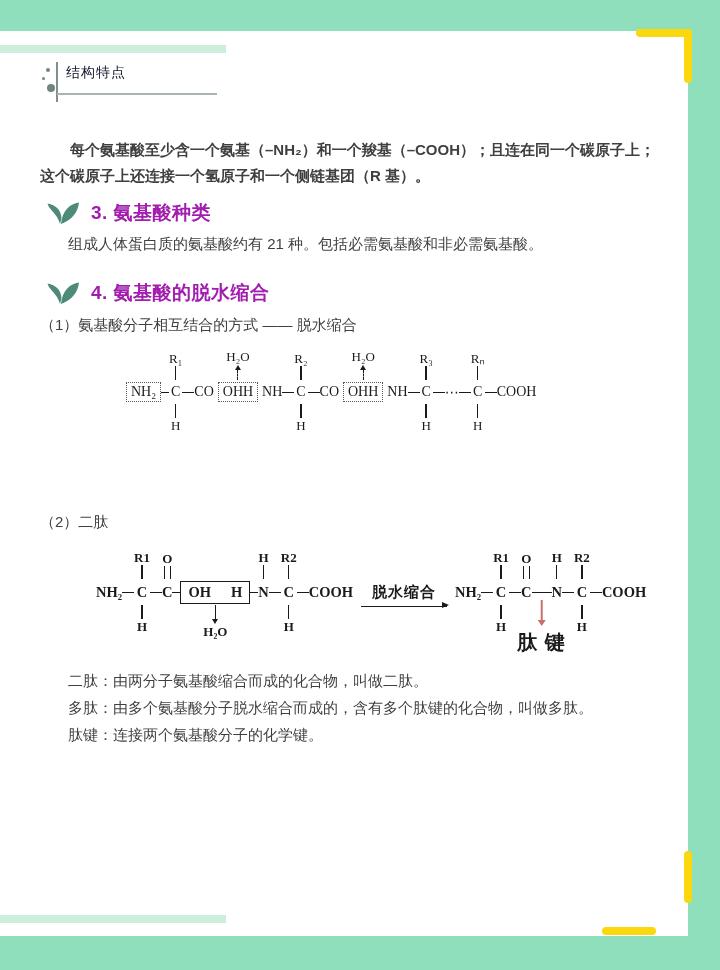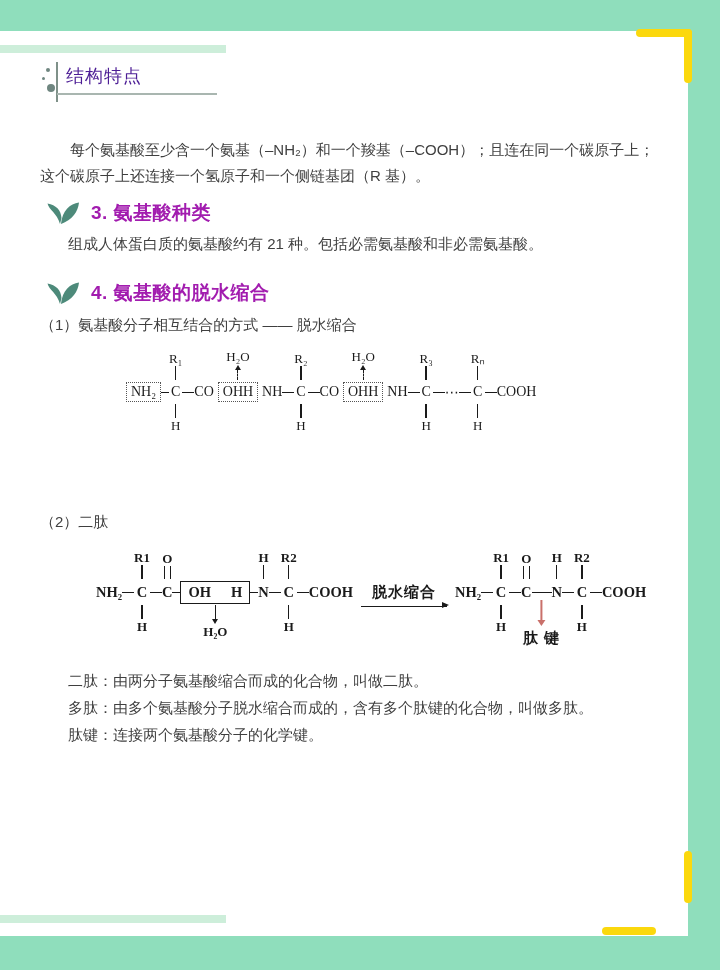--- a/index.html
+++ b/index.html
@@ -29,21 +29,21 @@
   .page-circle .ring { position:absolute; inset:5px; border:2px solid #ffec9a; border-radius:50%; }
   .page-num { font-size:27px; font-weight:600; color:#6f6036; position:relative; }
 
   
   .sec-header { position:absolute; left:40px; top:62px; width:240px; height:48px; }
   .hdr-vline { position:absolute; left:16px; top:0; width:2px; height:40px; background:#7f9189; }
   .hdr-dot { position:absolute; border-radius:50%; background:#6f8680; }
   .hdr-dot.d1 { left:6px; top:6px; width:4px; height:4px; }
   .hdr-dot.d2 { left:2px; top:15px; width:3px; height:3px; }
   .hdr-dot.d3 { left:7px; top:22px; width:8px; height:8px; }
-  .hdr-title { position:absolute; left:26px; top:2px; font-size:18px; color:#4c1d95; letter-spacing:1px; }
+  .hdr-title { position:absolute; left:26px; top:2px; font-size:14px; color:#0f172a; letter-spacing:1px; }
   .hdr-underline { position:absolute; left:17px; top:31px; width:160px; height:2px; background:#a9b6b0; }
 
   .body-text { position:absolute; font-size:15px; line-height:26px; color:#3f3f3f; }
   .indent2 { text-indent:2em; }
   .indent25 { text-indent:2.4em; }
 
   .sec-h { position:absolute; display:flex; align-items:center; gap:11px;
            color:#a21caf; font-size:19px; font-weight:600; letter-spacing:0.5px; }
   .leaf { flex:none; }
 
@@ -76,21 +76,21 @@
   .rxn-arrow { width:86px; height:0; border-top:1.6px solid #1a1a1a; position:relative; }
   .rxn-arrow::after { content:""; position:absolute; right:-2px; top:-4.6px;
       border-left:7px solid #1a1a1a; border-top:3.8px solid transparent; border-bottom:3.8px solid transparent; }
   
   .bond.pep { position:relative; width:20px; }
   .pep-marker { position:absolute; left:50%; top:7px; transform:translateX(-50%);
       display:flex; flex-direction:column; align-items:center; }
   .pep-line { width:2px; height:20px; background:#c9706a; }
   .pep-head { width:0; height:0; border-left:4px solid transparent; border-right:4px solid transparent;
       border-top:6px solid #c9706a; }
-  .pep-label { margin-top:3px; font-family:"Liberation Sans", sans-serif; font-size:15px; font-weight:bold;
+  .pep-label { margin-top:3px; font-family:"Liberation Sans", sans-serif; font-size:20px; font-weight:bold;
       color:#1a1a1a; white-space:nowrap; letter-spacing:1px; }
   .h2o-label { font-size:13px; font-weight:inherit; line-height:15px; margin-bottom:1px; }
   .defs-line { white-space:nowrap; }
 </style>
 </head>
 <body>
 
 <div class="canvas">
   <div class="page"></div>
 
@@ -103,21 +103,21 @@
 
   <div class="sec-header">
     <span class="hdr-dot d1"></span>
     <span class="hdr-dot d2"></span>
     <span class="hdr-dot d3"></span>
     <span class="hdr-vline"></span>
     <span class="hdr-title">结构特点</span>
     <span class="hdr-underline"></span>
   </div>
 
-  <div class="body-text indent2" style="left:40px; top:137px; width:616px;">每个氨基酸至少含一个氨基（–NH₂）和一个羧基（–COOH）；且连在同一个碳原子上；这个碳原子上还连接一个氢原子和一个侧链基团（R 基）。</div>
+  <div class="body-text indent2" style="left:40px; top:137px; width:616px;font-weight:bold;">每个氨基酸至少含一个氨基（–NH₂）和一个羧基（–COOH）；且连在同一个碳原子上；这个碳原子上还连接一个氢原子和一个侧链基团（R 基）。</div>
 
   <div class="sec-h" style="left:46px; top:200px;">
     <svg class="leaf" width="34" height="25" viewBox="0 0 34 25">
       <path d="M14 23 C11 12, 3 9, 1.5 2.5 C10 4, 15 9, 15.5 17 Z" fill="#4d8a7a"></path>
       <path d="M15 23 C16 10, 24 2.5, 33 1.5 C32 11, 26 19, 15 23 Z" fill="#4d8a7a"></path>
     </svg>
     <span>3. 氨基酸种类</span>
   </div>
   <div class="body-text" style="left:68px; top:231px; width:600px;">组成人体蛋白质的氨基酸约有 21 种。包括必需氨基酸和非必需氨基酸。</div>
 

